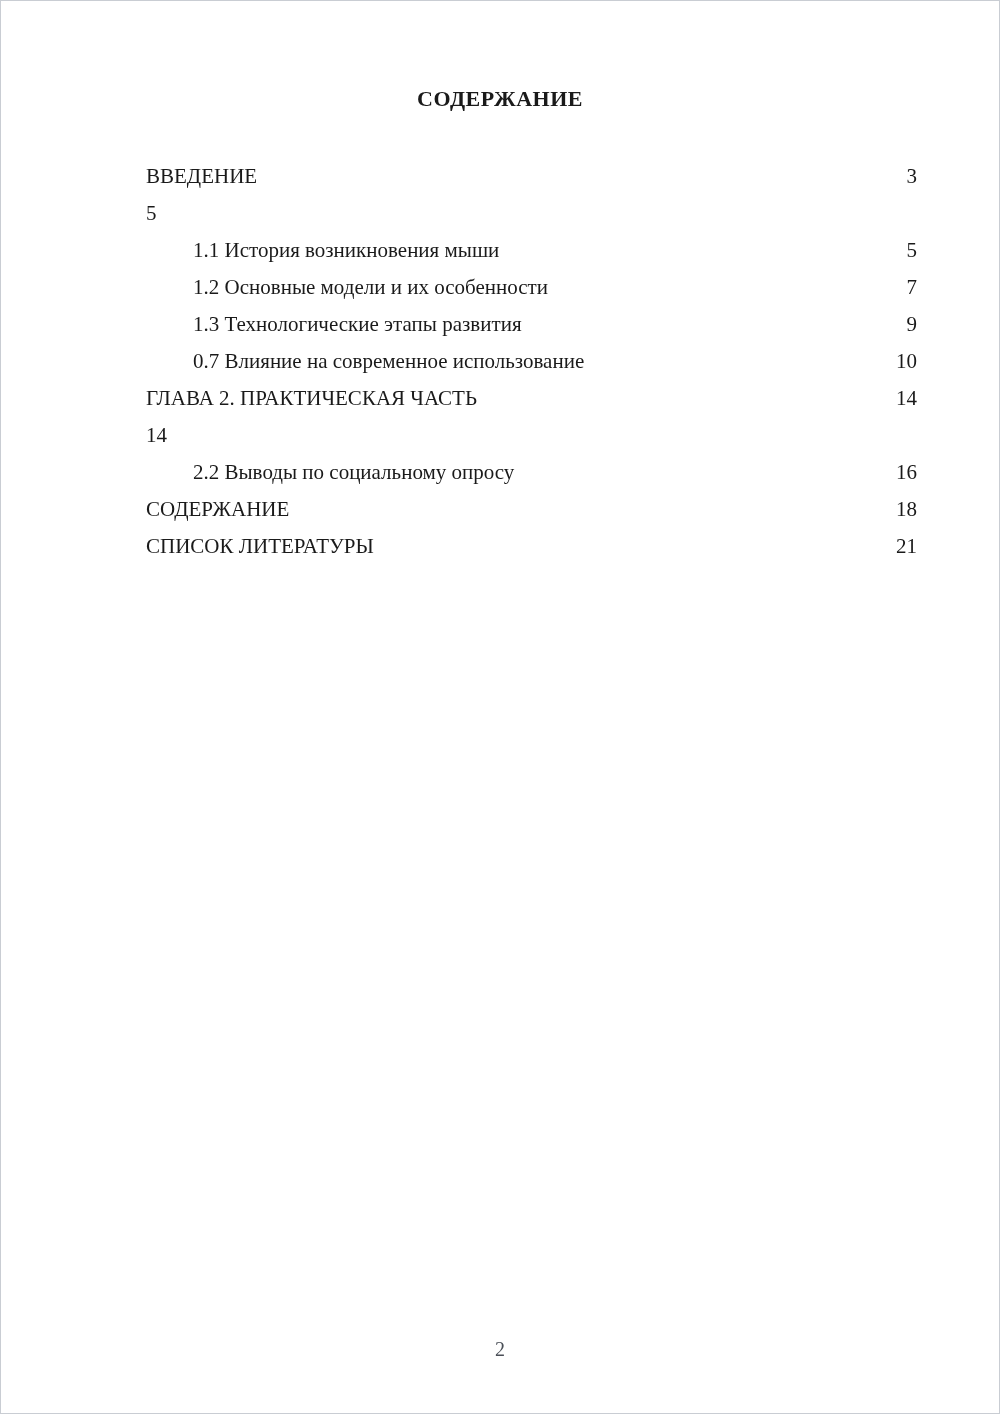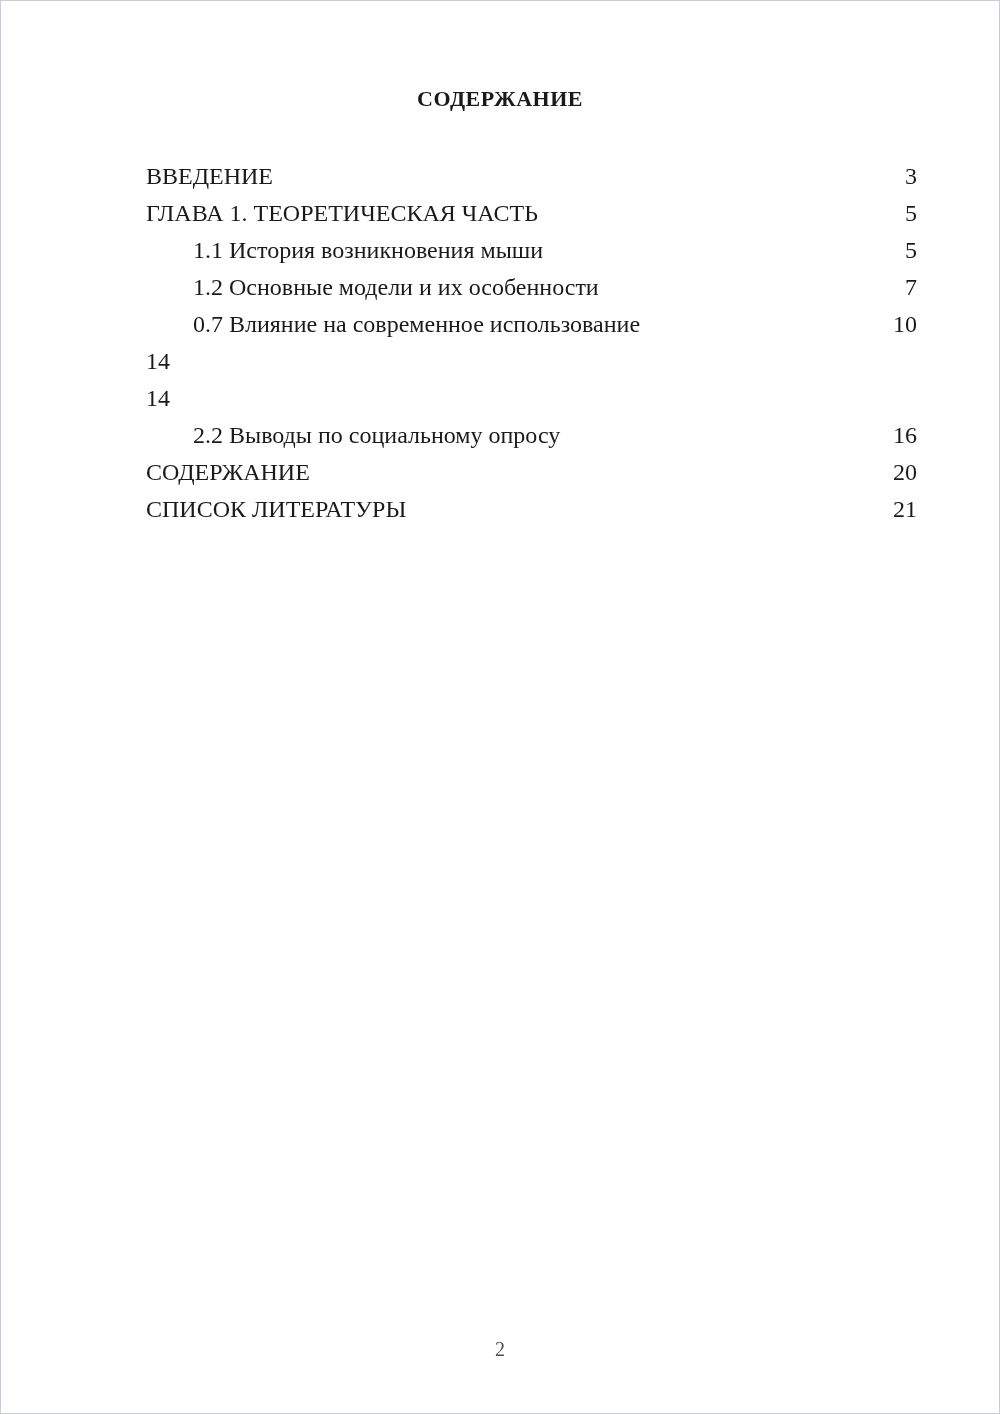--- a/index.html
+++ b/index.html
@@ -28,21 +28,21 @@
   }
   .toc-list {
     margin-top: 46px;
     padding-left: 145px;
     padding-right: 82px;
   }
   .toc-row {
     display: flex;
     justify-content: space-between;
     align-items: baseline;
-    font-size: 24px;
+    font-size: 21px;
     line-height: 37px;
     height: 37px;
     font-family: Liberation Serif, serif;
   }
   .toc-row.indented .toc-label {
     padding-left: 47px;
   }
   .toc-label {
     white-space: nowrap;
   }
@@ -67,56 +67,60 @@
 
   <div class="doc-title">СОДЕРЖАНИЕ</div>
 
   <div class="toc-list" id="toc-list">
   <div class="toc-row">
     <span class="toc-label">ВВЕДЕНИЕ</span>
     <span class="toc-page">3</span>
   </div>
 
   <div class="toc-row">
-    <span class="toc-label">ГЛАВА 1. ТЕОРЕТИЧЕСКАЯ ЧАСТЬ</span>
     <span class="toc-page">5</span>
   </div>
 
   <div class="toc-row indented">
     <span class="toc-label">1.1 История возникновения мыши</span>
     <span class="toc-page">5</span>
   </div>
 
   <div class="toc-row indented">
     <span class="toc-label">1.2 Основные модели и их особенности</span>
     <span class="toc-page">7</span>
   </div>
 
+  <div class="toc-row indented">
+    <span class="toc-label">1.3 Технологические этапы развития</span>
+    <span class="toc-page">9</span>
+  </div>
 
   <div class="toc-row indented">
     <span class="toc-label">0.7 Влияние на современное использование</span>
     <span class="toc-page">10</span>
   </div>
 
   <div class="toc-row">
+    <span class="toc-label">ГЛАВА 2. ПРАКТИЧЕСКАЯ ЧАСТЬ</span>
     <span class="toc-page">14</span>
   </div>
 
   <div class="toc-row indented">
     <span class="toc-page">14</span>
   </div>
 
   <div class="toc-row indented">
     <span class="toc-label">2.2 Выводы по социальному опросу</span>
     <span class="toc-page">16</span>
   </div>
 
   <div class="toc-row">
     <span class="toc-label">СОДЕРЖАНИЕ</span>
-    <span class="toc-page">20</span>
+    <span class="toc-page">18</span>
   </div>
 
   <div class="toc-row">
     <span class="toc-label">СПИСОК ЛИТЕРАТУРЫ</span>
     <span class="toc-page">21</span>
   </div>
 </div>
 
   <div class="footer-page-number">2</div>
 

